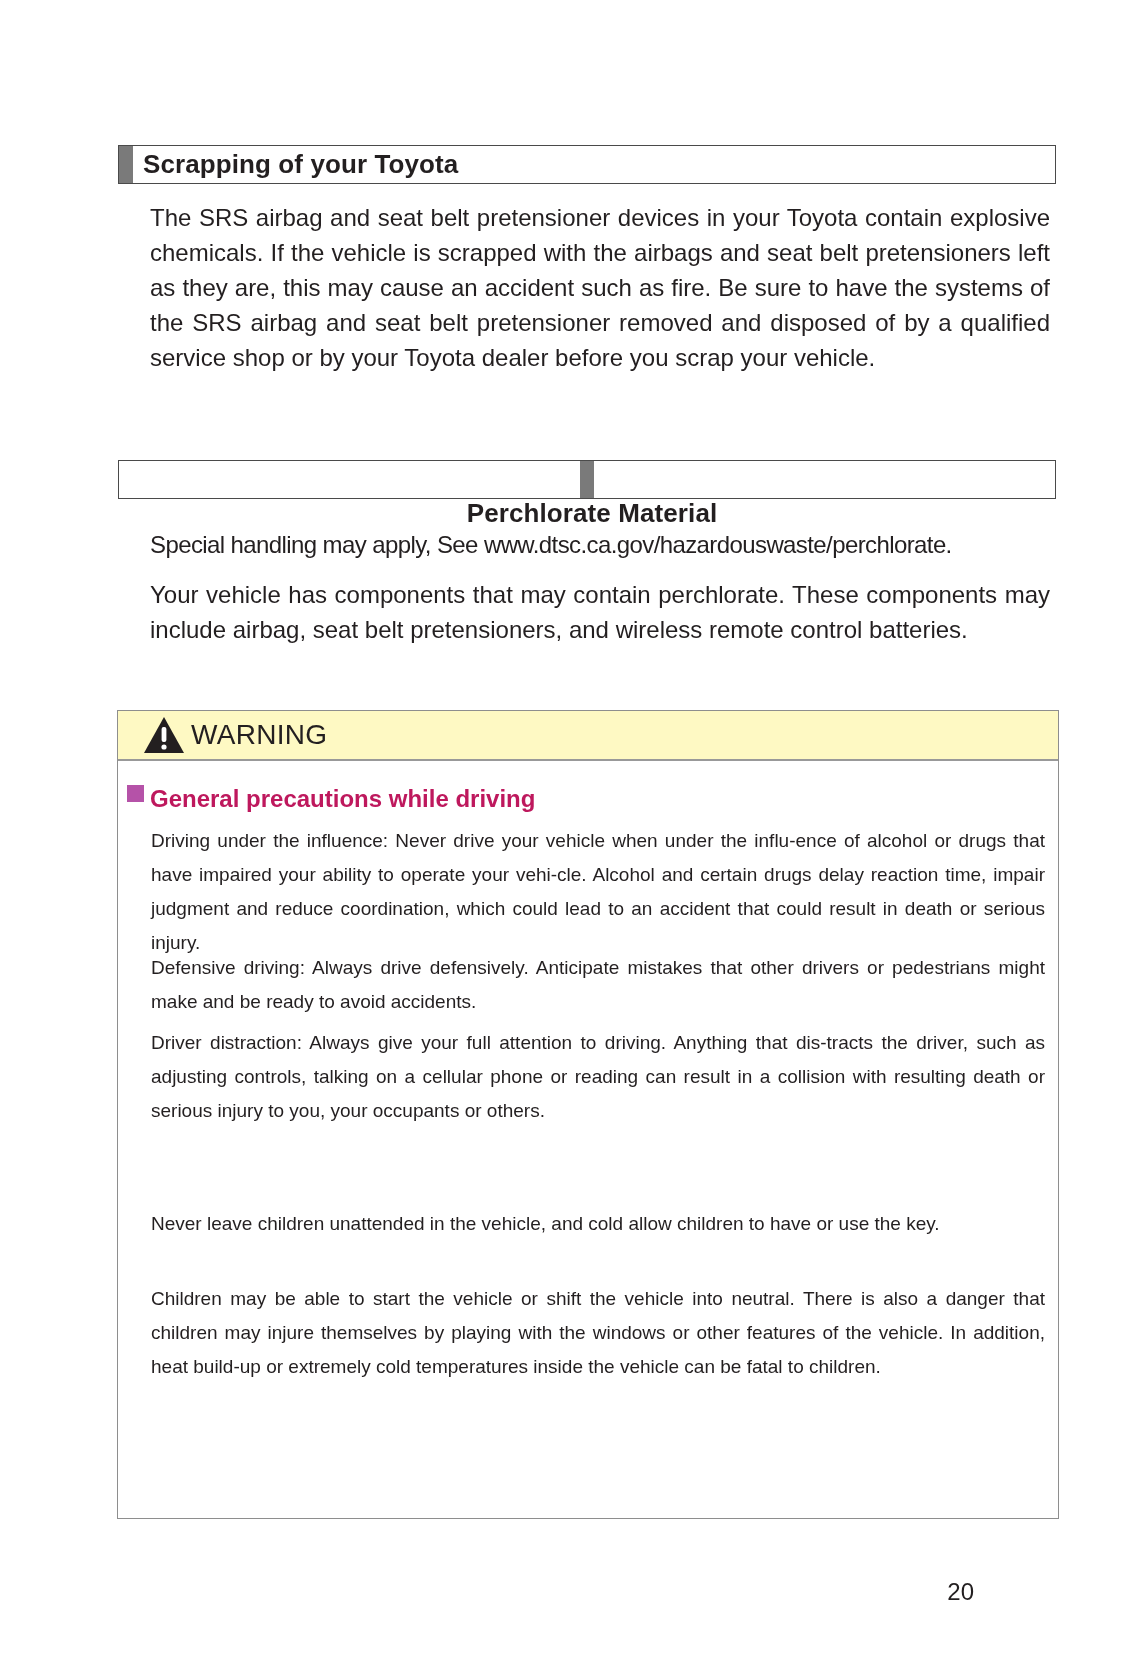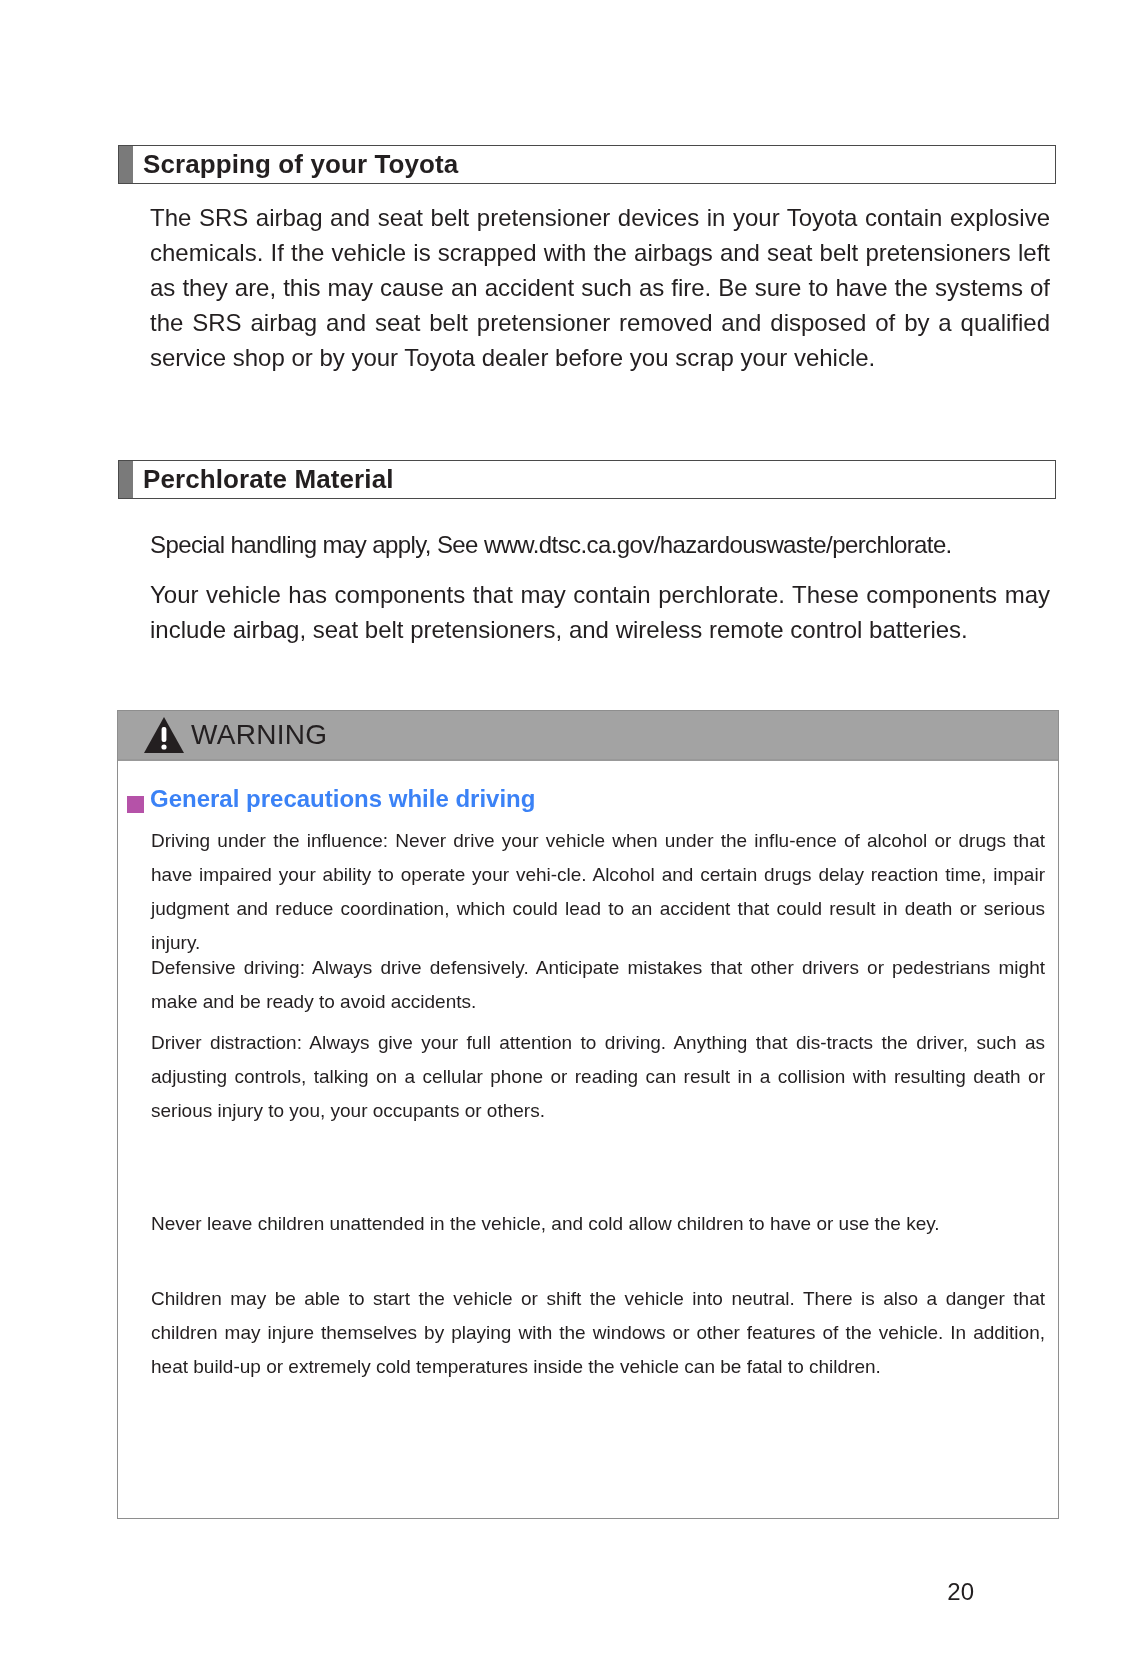--- a/index.html
+++ b/index.html
@@ -26,29 +26,29 @@
     position: absolute; left: 150px; width: 900px;
     font-size: 24px; line-height: 35px; text-align: justify; margin: 0;
   }
   .para.tight { letter-spacing: -0.6px; white-space: nowrap; text-align: left; }
 
   .warning-box {
     position: absolute; left: 117px; top: 710px; width: 942px; height: 809px;
     border: 1px solid #8e8e8e; box-sizing: border-box; background: #fff;
   }
   .warning-header {
-    height: 50px; background: #a3a3a3; border-bottom: 2px solid #999;
+    height: 50px; background: #fef9c3; border-bottom: 2px solid #999;
     display: flex; align-items: center; box-sizing: border-box;
   }
   .warning-icon { margin-left: 25px; width: 42px; height: 38px; display: inline-block; }
   .warning-label { font-size: 28px; margin-left: 6px; color: #231f20; letter-spacing: 0.3px; }
 
   .sub-heading {
-    position: absolute; left: 9px; display: flex; align-items: flex-end;
-    font-weight: bold; font-size: 24px; color: #3b82f6;
+    position: absolute; left: 9px; display: flex; align-items: flex-start;
+    font-weight: bold; font-size: 24px; color: #be185d;
   }
   .sub-heading .square {
     width: 17px; height: 17px; background: #b552a8; margin-right: 6px; flex: none;
   }
   .wpara {
     position: absolute; left: 33px; width: 894px; margin: 0;
     font-size: 19px; line-height: 34px; text-align: justify;
   }
   .page-number {
     position: absolute; right: 86px; top: 1578px; font-size: 24px; color: #231f20;
@@ -58,21 +58,21 @@
 <body>
 
 <div class="page" data-name="manual-page">
 
   <div class="section-heading" style="top:145px;" data-name="section-heading-scrapping">
     <div class="bar" data-name="heading-accent-bar"></div>
     <span class="title" data-name="section-title">Scrapping of your Toyota</span>
   </div>
   <p class="para" style="top:200px;" data-name="scrapping-paragraph">The SRS airbag and seat belt pretensioner devices in your Toyota contain explosive chemicals. If the vehicle is scrapped with the airbags and seat belt pretensioners left as they are, this may cause an accident such as fire. Be sure to have the systems of the SRS airbag and seat belt pretensioner removed and disposed of by a qualified service shop or by your Toyota dealer before you scrap your vehicle.</p>
 
-  <div class="section-heading" style="top:460px;" data-name="section-heading-perchlorate">
+  <div class="section-heading" style="top:460px;flex-direction:column;" data-name="section-heading-perchlorate">
     <div class="bar" data-name="heading-accent-bar"></div>
     <span class="title" data-name="section-title">Perchlorate Material</span>
   </div>
   <p class="para tight" style="top:527px;" data-name="perchlorate-handling-note">Special handling may apply, See www.dtsc.ca.gov/hazardouswaste/perchlorate.</p>
   <p class="para" style="top:577px;" data-name="perchlorate-paragraph">Your vehicle has components that may contain perchlorate. These components may include airbag, seat belt pretensioners, and wireless remote control batteries.</p>
 
   <div class="warning-box" data-name="warning-box">
     <div class="warning-header" data-name="warning-header">
       <span class="warning-icon" data-name="warning-triangle-icon">
         <svg width="42" height="38" viewBox="0 0 42 38">

